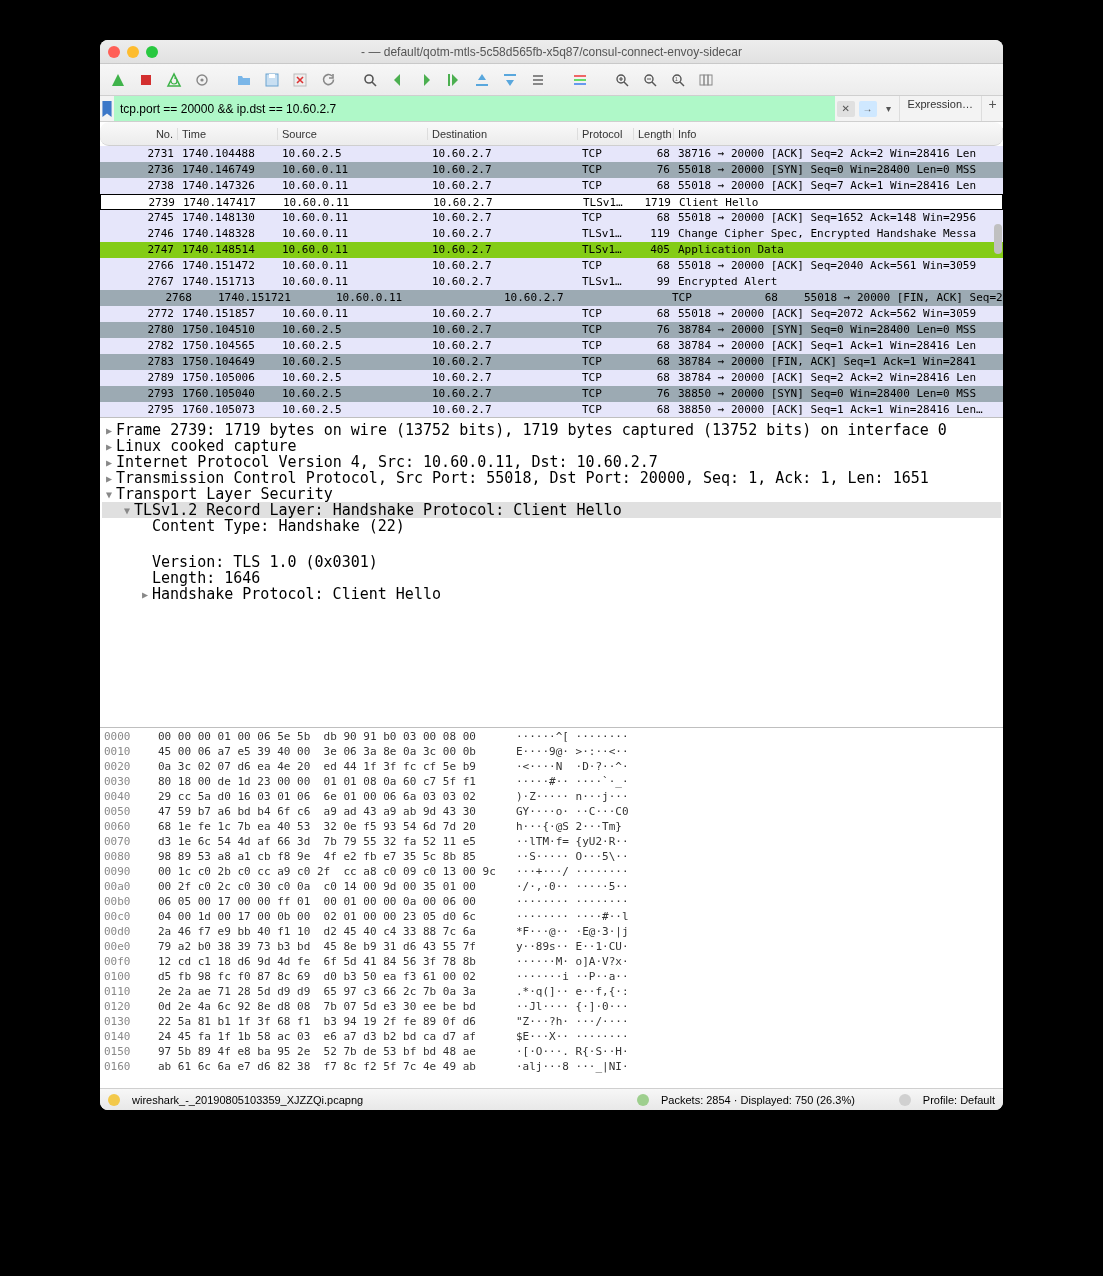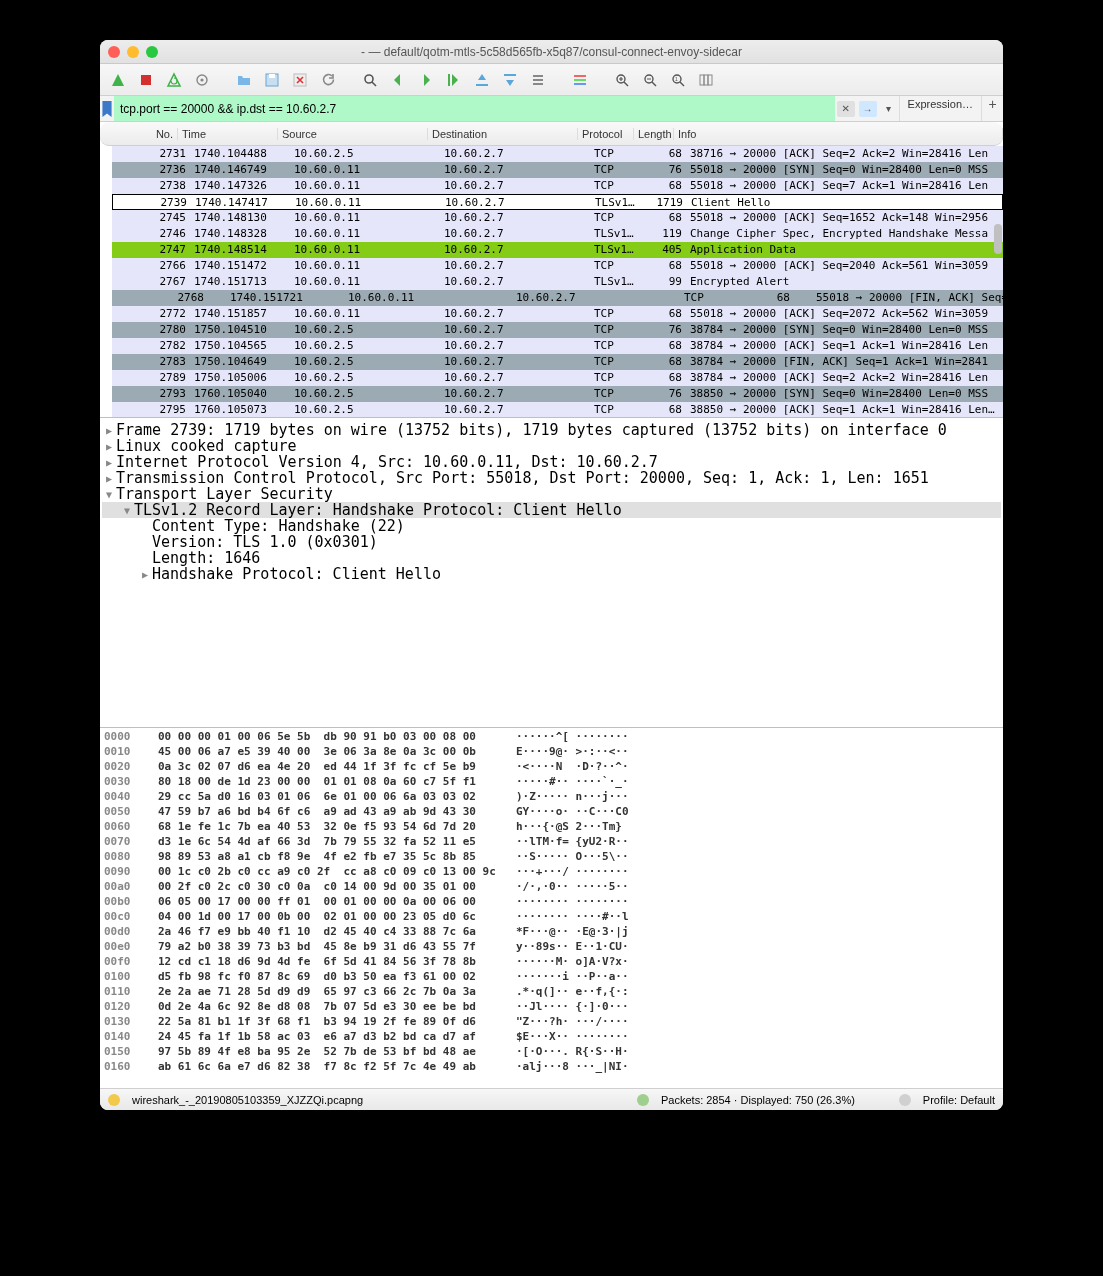--- a/index.html
+++ b/index.html
@@ -82,21 +82,21 @@
     background: linear-gradient(#f9f9f9,#ececec);
     border-bottom: 1px solid #cfcfcf;
     font-family: -apple-system, sans-serif;
     font-size: 11px;
     color: #333;
     height: 24px;
     align-items: center;
     border-radius: 9px;
   }
   .plist-header > div { padding: 0 4px; border-right: 1px solid #ddd; }
-  .plist-body { flex:1; overflow:hidden;margin-left:12px; }
+  .plist-body { flex:1; overflow:hidden; }
   .prow {
     display: flex;
     height: 16px;
     line-height: 16px;
     white-space: nowrap;
   }
   .prow > div { padding: 0 4px; overflow:hidden; }
   .col-no { width: 60px; text-align: right; }
   .col-time { width: 100px; }
   .col-src { width: 150px; }
@@ -122,21 +122,20 @@
   .tri.none::before { content:""; }
   
   .hexpane {
     flex: 1;
     overflow: hidden;
     font-family: "Menlo","Consolas",monospace;
     font-size: 11px;
     background: #fff;
     padding: 2px 4px;
     color:#333;
-    font-weight:bold;
   }
   .hexrow { display:flex; gap:18px; height:15px; white-space:pre;}
   .hexoff { width:36px; color:#888; }
   .hexbytes { width: 340px; }
   .hexascii { flex:1; }
   
   .statusbar {
     height: 22px;
     background: linear-gradient(#f7f7f7,#e8e8e8);
     border-top: 1px solid #cfcfcf;
@@ -529,21 +528,21 @@
         <span>Transport Layer Security</span>
       </div>
       <div class="drow" style="padding-left: 18px; background: rgb(224, 224, 224);">
         <span class="tri open"></span>
         <span>TLSv1.2 Record Layer: Handshake Protocol: Client Hello</span>
       </div>
       <div class="drow" style="padding-left: 36px;">
         <span class="tri none"></span>
         <span>Content Type: Handshake (22)</span>
       </div>
-      <div class="drow" style="padding-left: 36px;">
+      <div class="drow" style="padding-left: 36px; margin-top: 20px;">
         <span class="tri none"></span>
         <span>Version: TLS 1.0 (0x0301)</span>
       </div>
       <div class="drow" style="padding-left: 36px;">
         <span class="tri none"></span>
         <span>Length: 1646</span>
       </div>
       <div class="drow" style="padding-left: 36px;">
         <span class="tri closed"></span>
         <span>Handshake Protocol: Client Hello</span>

